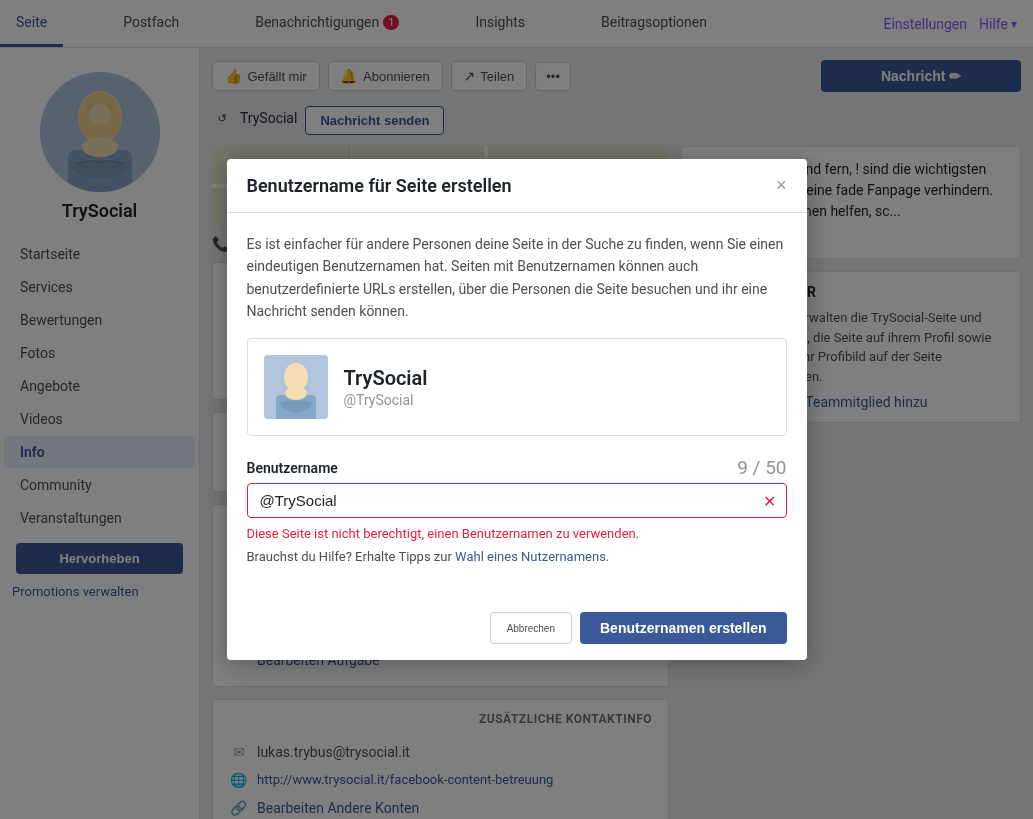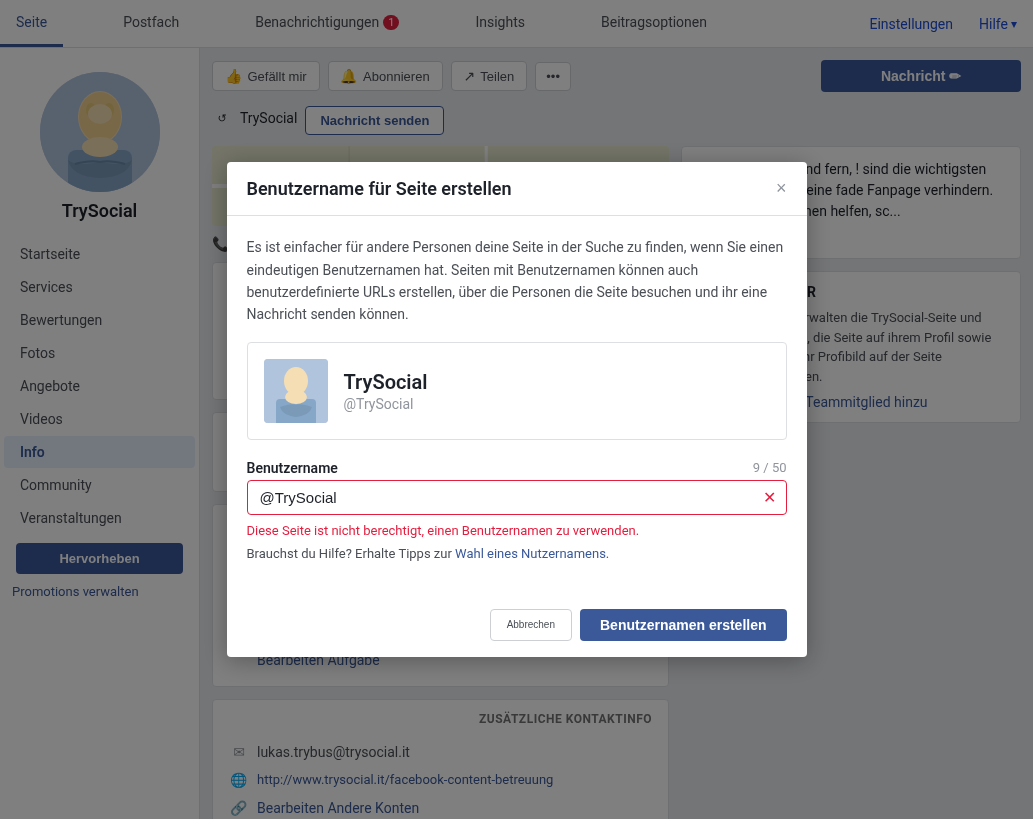--- a/index.html
+++ b/index.html
@@ -37,22 +37,22 @@
       font-size: 11px;
       margin-left: 4px;
     }
     .top-nav-right {
       margin-left: auto;
       display: flex;
       align-items: center;
       padding-right: 16px;
     }
     .top-nav-right span {
-      margin-left: 26px;
-      color: #1d4ed8;
+      margin-left: 12px;
+      color: #8b5cf6;
       cursor: pointer;
       font-size: 14px;
     }
     .top-nav-right .hilfe {
       display: flex;
       align-items: center;
       gap: 3px;
     }
     .top-nav-right .hilfe::after {
       content: '▾';
@@ -349,21 +349,21 @@
     .modal-field-label {
       font-size: 14px;
       font-weight: 600;
       color: #1d2129;
       margin-bottom: 4px;
       display: flex;
       justify-content: space-between;
       align-items: center;
     }
     .modal-field-count {
-      font-size: 13px;
+      font-size: 19px;
       color: #90949c;
       font-weight: 400;
     }
     .modal-input-wrap {
       position: relative;
       margin-bottom: 8px;
     }
     .modal-input {
       width: 100%;
       border: 1px solid #e41e3f;

